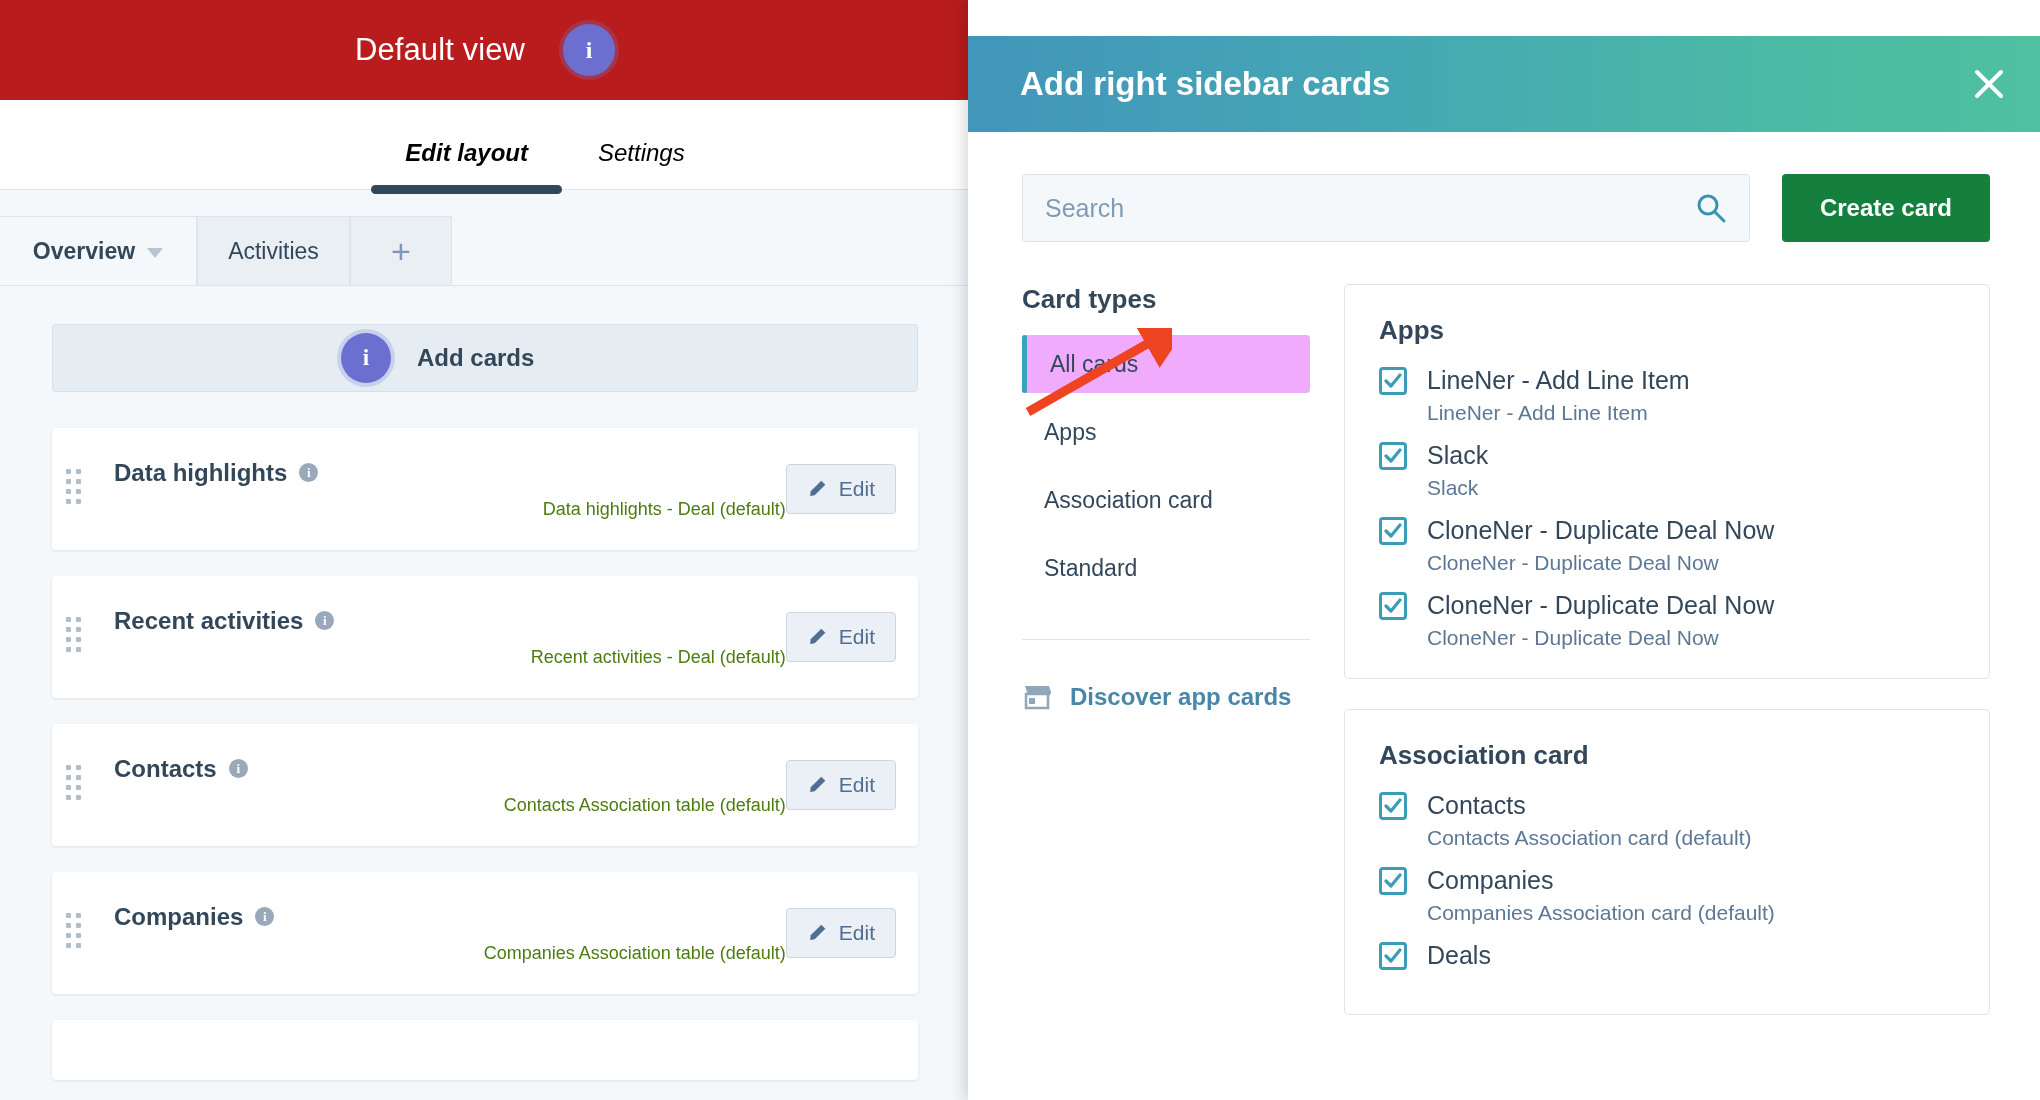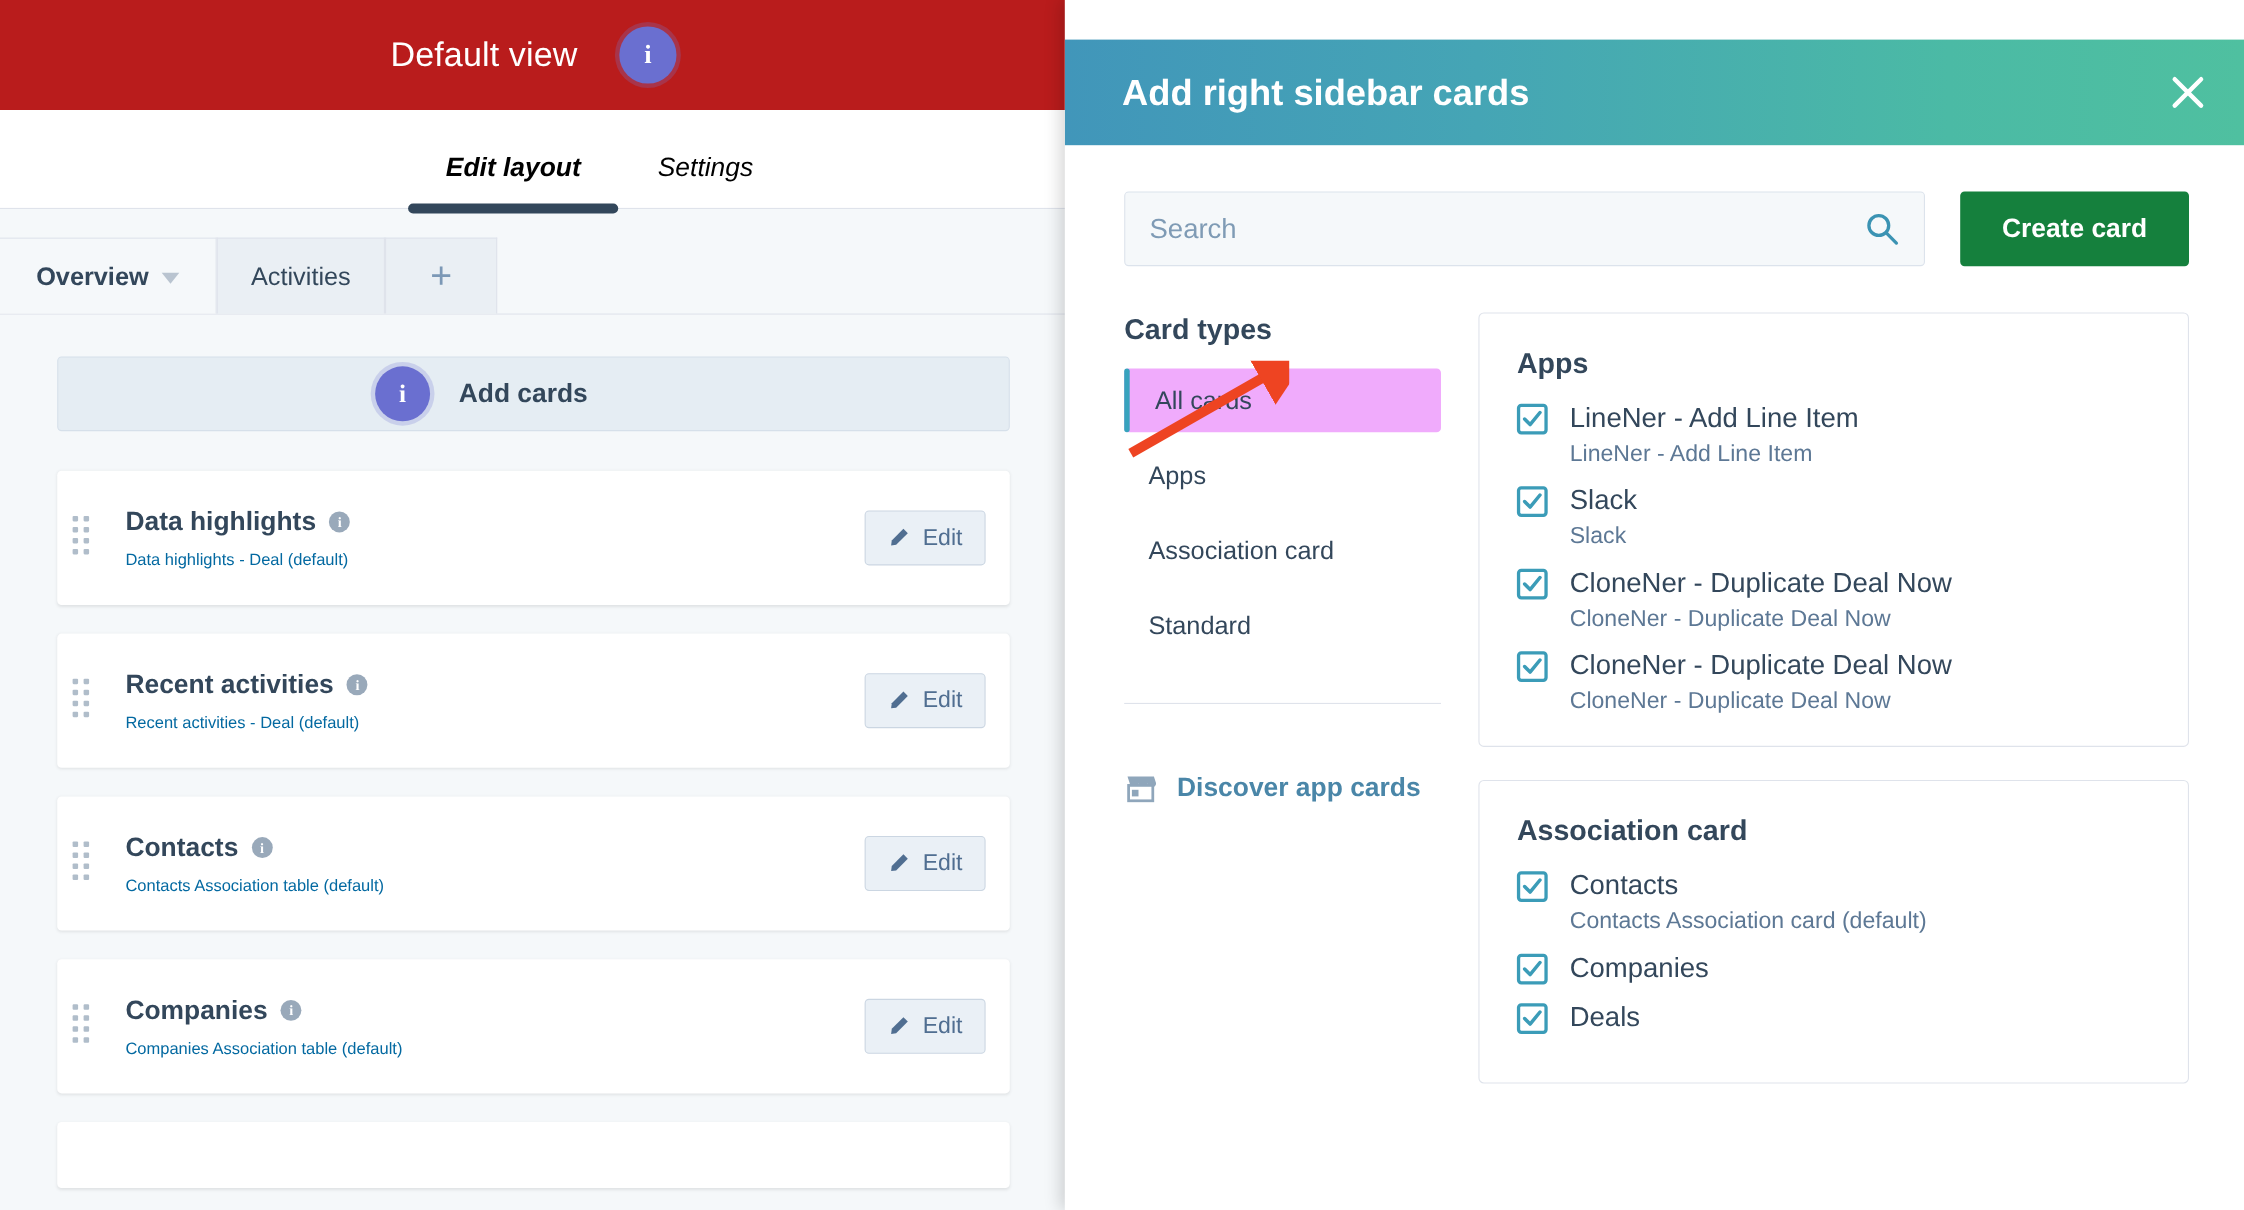--- a/index.html
+++ b/index.html
@@ -151,21 +151,21 @@
   }
   .info-i {
     width: 19px; height: 19px; border-radius: 50%;
     background: #99a9ba; color: #fff;
     font-size: 13px; font-weight: 700;
     display: inline-flex; align-items: center; justify-content: center;
     font-family: "Liberation Serif", serif;
   }
   .card-sub {
     margin-top: 12px;
-    font-size: 15px; color: #0369a1;
+    font-size: 18px; color: #4d7c0f; text-align: right;
   }
   .edit-btn {
     background: #eaf0f6;
     border: 1px solid #cbd6e2;
     border-radius: 4px;
     height: 50px;
     padding: 0 20px;
     display: inline-flex; align-items: center; gap: 12px;
     color: #506e91; font-size: 21px;
     cursor: pointer;
@@ -256,21 +256,21 @@
     position: absolute; left: 0; top: 0; bottom: 0;
     width: 5px; border-radius: 3px;
     background: #37a3bd;
   }
   .types-divider {
     height: 1px; background: #dfe3eb;
     margin: 42px 0 0 0;
   }
   .discover-link {
     display: flex; align-items: center; gap: 18px;
-    margin-top: 62px;
+    margin-top: 42px;
     color: #4a86a8; font-size: 24px; font-weight: 700;
     cursor: pointer;
   }
 
   .results-col { flex: 1; }
   .result-group {
     border: 1px solid #dfe3eb;
     border-radius: 5px;
     padding: 30px 34px 28px 34px;
     margin-bottom: 30px;
@@ -562,20 +562,21 @@
 
           <div class="result-row">
             <div class="result-main">
               <span class="cbox">
                 <svg width="18" height="18" viewBox="0 0 18 18">
                     <path d="M2 9 L7 14 L16 3" stroke="#3b9cb8" stroke-width="3.2" fill="none" stroke-linecap="round" stroke-linejoin="round"></path>
                   </svg>
               </span>
               <span class="result-name">Companies</span>
             </div>
+            <div class="result-sub">Companies Association card (default)</div>
           </div>
 
           <div class="result-row">
             <div class="result-main">
               <span class="cbox">
                 <svg width="18" height="18" viewBox="0 0 18 18">
                     <path d="M2 9 L7 14 L16 3" stroke="#3b9cb8" stroke-width="3.2" fill="none" stroke-linecap="round" stroke-linejoin="round"></path>
                   </svg>
               </span>
               <span class="result-name">Deals</span>

